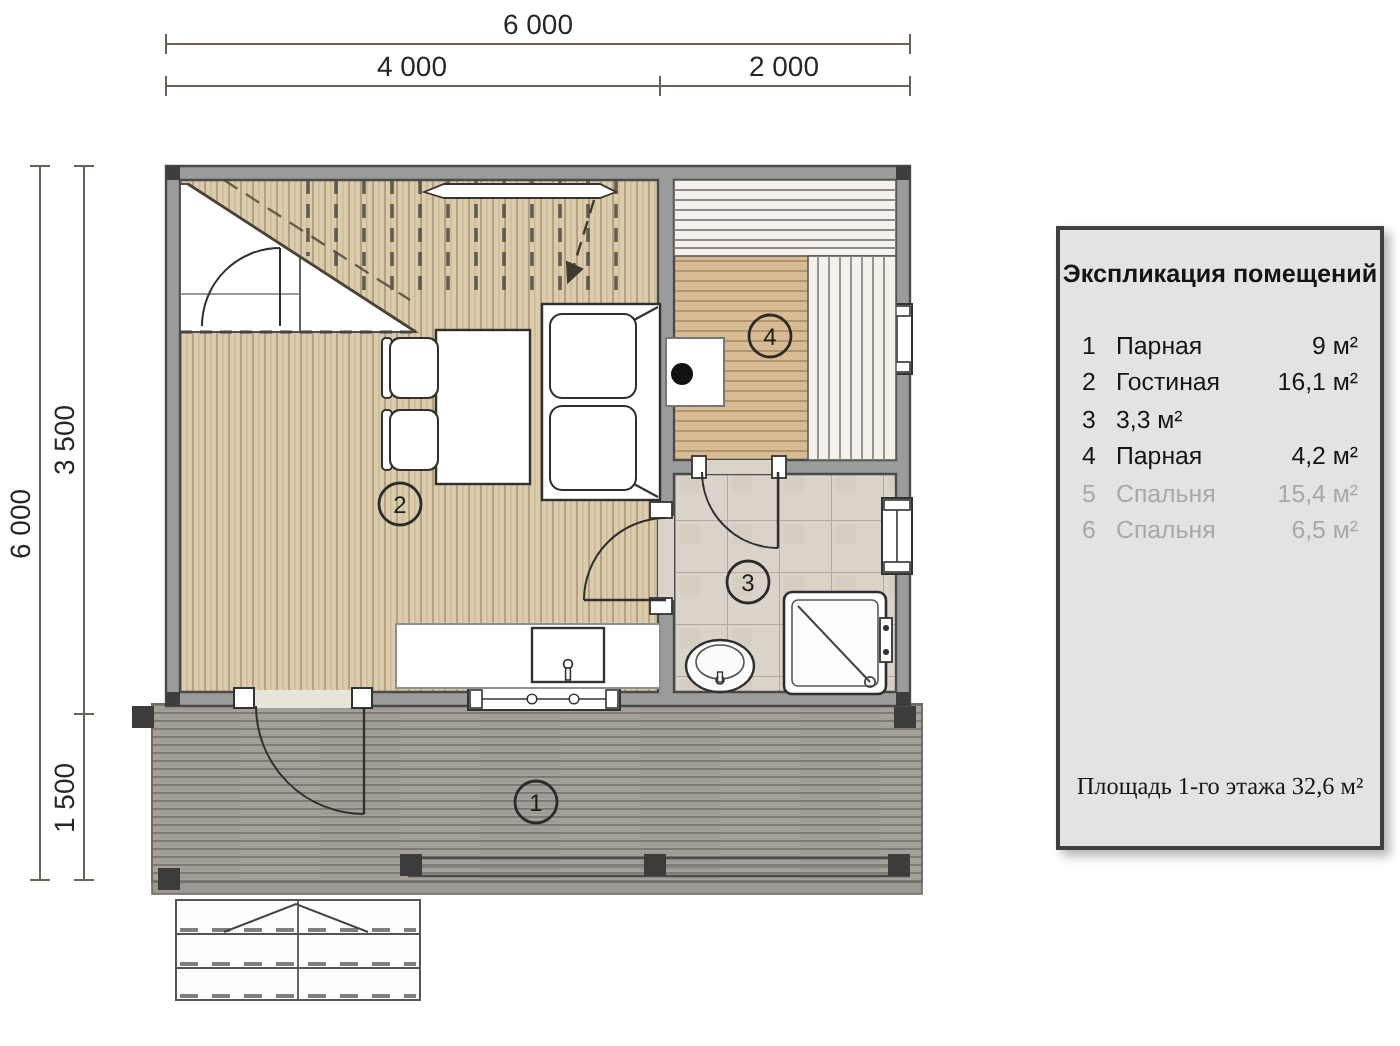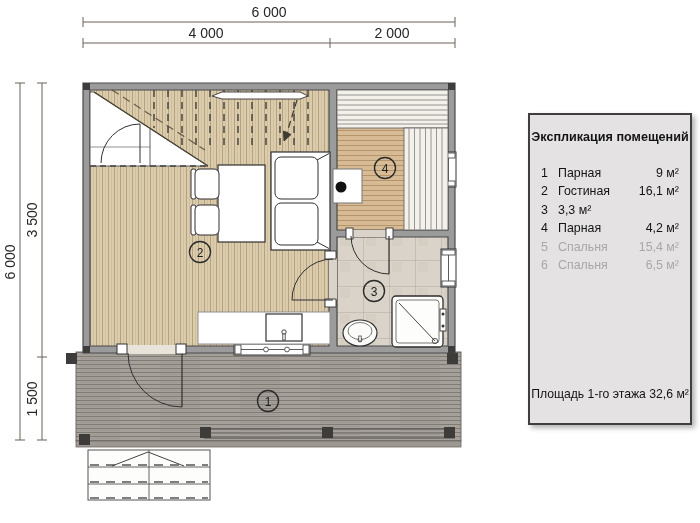--- a/index.html
+++ b/index.html
@@ -13,21 +13,21 @@
   .legend{position:absolute;left:528px;top:113px;width:164px;height:312px;
           background:#e4e2e2;border:2px solid #403e3f;box-sizing:border-box;
           box-shadow:3px 3px 5px rgba(0,0,0,0.30);color:#141414;}
   .legend-title{text-align:center;font-weight:bold;font-size:12.6px;margin-top:15px;}
   .legend-rows{margin-top:20px;padding:0 11px;}
   .legend-row{display:flex;font-size:12.4px;line-height:18.4px;}
   .legend-row .num{width:17px;}
   .legend-row .name{flex:1;}
   .legend-row .area{text-align:right;}
   .legend-row.inactive{color:#a8a8a8;}
-  .legend-footer{position:absolute;left:0;right:0;bottom:22px;text-align:center;font-size:12.2px;}
+  .legend-footer{position:absolute;left:0;right:0;bottom:22px;text-align:center;font-size:12.2px;font-family:Liberation Serif, serif;}
 </style>
 </head>
 <body>
 
 <div id="stage">
 
 <svg id="plan-svg" width="700" height="523" viewBox="0 0 700 523">
   <defs>
     <pattern id="pWood" width="6" height="60" patternUnits="userSpaceOnUse">
       <rect width="6" height="60" fill="#dbccac"></rect>

